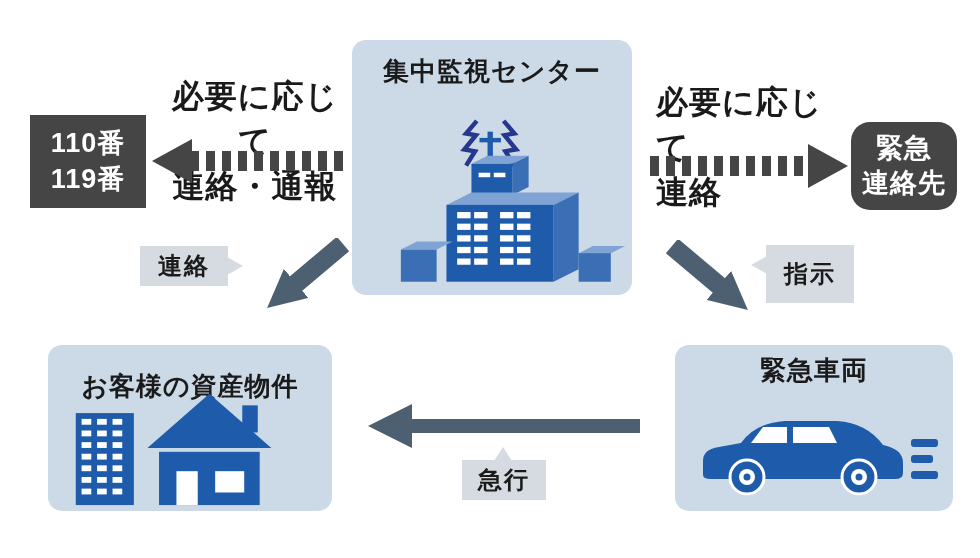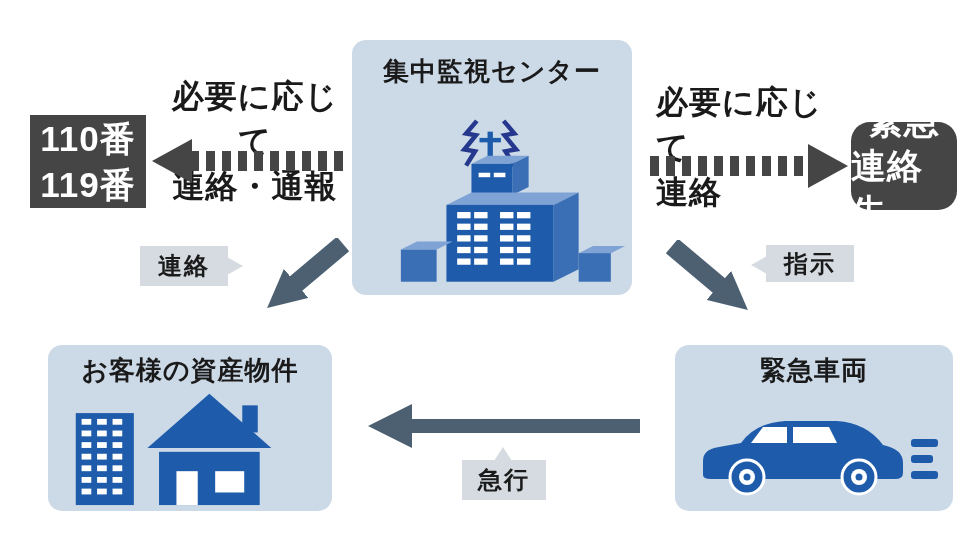--- a/index.html
+++ b/index.html
@@ -8,21 +8,21 @@
     font-family:"Liberation Sans", sans-serif; color:#1a1a1a; overflow:hidden;
   }
   .panel { position:absolute; background:#ccd9e7;border-radius:14px; }
   .panel-title {
     position:relative; text-align:center; font-size:26px; font-weight:600;
     padding-top:14px; letter-spacing:1px;
   }
   .darkbox {
     position:absolute; background:#454545; color:#ffffff;
     display:flex; flex-direction:column; justify-content:center; align-items:center;
-    font-size:35px; font-weight:600; line-height:1.3; letter-spacing:1px;
+    font-size:27px; font-weight:600; line-height:1.3; letter-spacing:1px;
   }
   .flow-label {
     position:absolute; font-size:32px; font-weight:600; line-height:1.4; letter-spacing:1px;
   }
   .flow-label span { display:block; }
   .dashed-arrow { position:absolute; }
   .dash-line {
     position:absolute; top:12px; height:20px;
     background:repeating-linear-gradient(90deg, #454545 0 9px, transparent 9px 16px);
   }
@@ -166,31 +166,31 @@
         <path d="M0,0 L10,5 L0,10 Z" fill="#4d6072"></path>
       </marker>
     </defs>
     <line x1="10" y1="6" x2="67" y2="54" stroke="#4d6072" stroke-width="19" marker-end="url(#ah2)"></line>
   </svg>
 
   <div class="chip" style="left:140px; top:246px; width:88px; height:40px;">
     <span>連絡</span>
     <div class="tail tail-right"></div>
   </div>
-  <div class="chip" style="left:766px; top:245px; width:88px; height:37px;">
+  <div class="chip" style="left:766px; top:245px; width:88px; height:58px;">
     <span>指示</span>
     <div class="tail tail-left"></div>
   </div>
   <div class="chip" style="left:462px; top:460px; width:84px; height:40px;">
     <span>急行</span>
     <div class="tail tail-up"></div>
   </div>
 
   <div class="panel" style="left:48px; top:345px; width:284px; height:166px;">
-    <div class="panel-title" style="padding-top:8px;">お客様の資産物件</div>
+    <div class="panel-title" style="padding-top:24px;">お客様の資産物件</div>
     <svg class="icon-svg" style="left:16px; bottom:4px;" width="252" height="121" viewBox="0 0 260 125">
 
       <g>
         <rect x="12" y="28" width="60" height="95" fill="#1e5cab"></rect>
         <g fill="#ffffff">
           <rect x="18" y="34" width="10" height="6"></rect>
             <rect x="34" y="34" width="10" height="6"></rect>
             <rect x="50" y="34" width="10" height="6"></rect>
           <rect x="18" y="46" width="10" height="6"></rect>
             <rect x="34" y="46" width="10" height="6"></rect>

